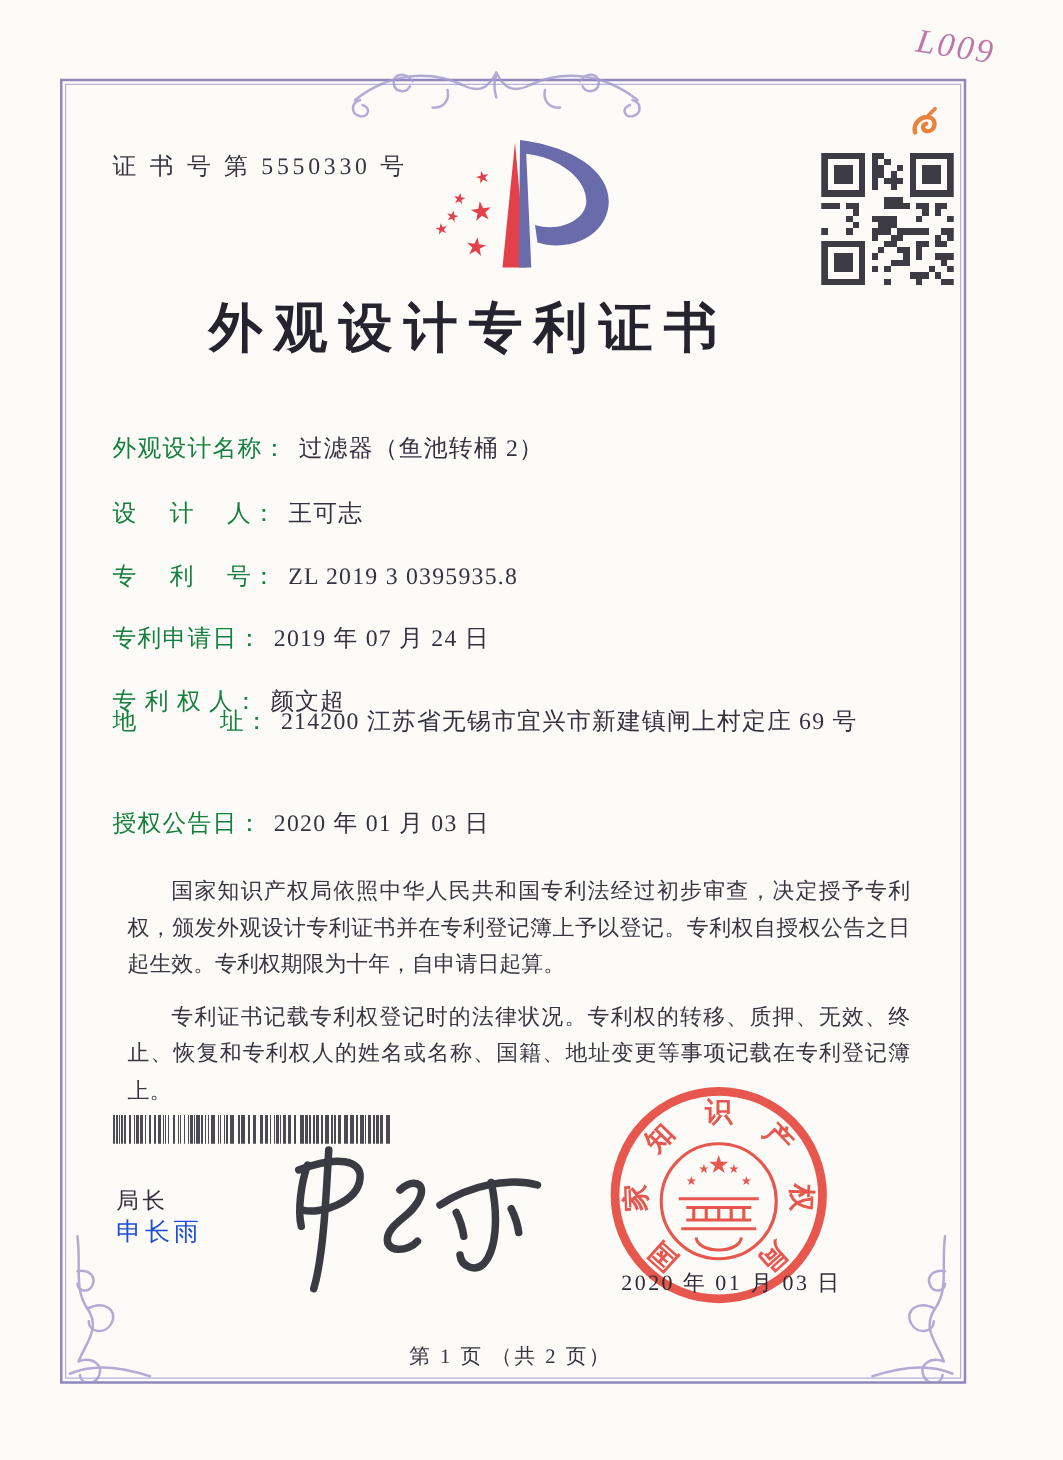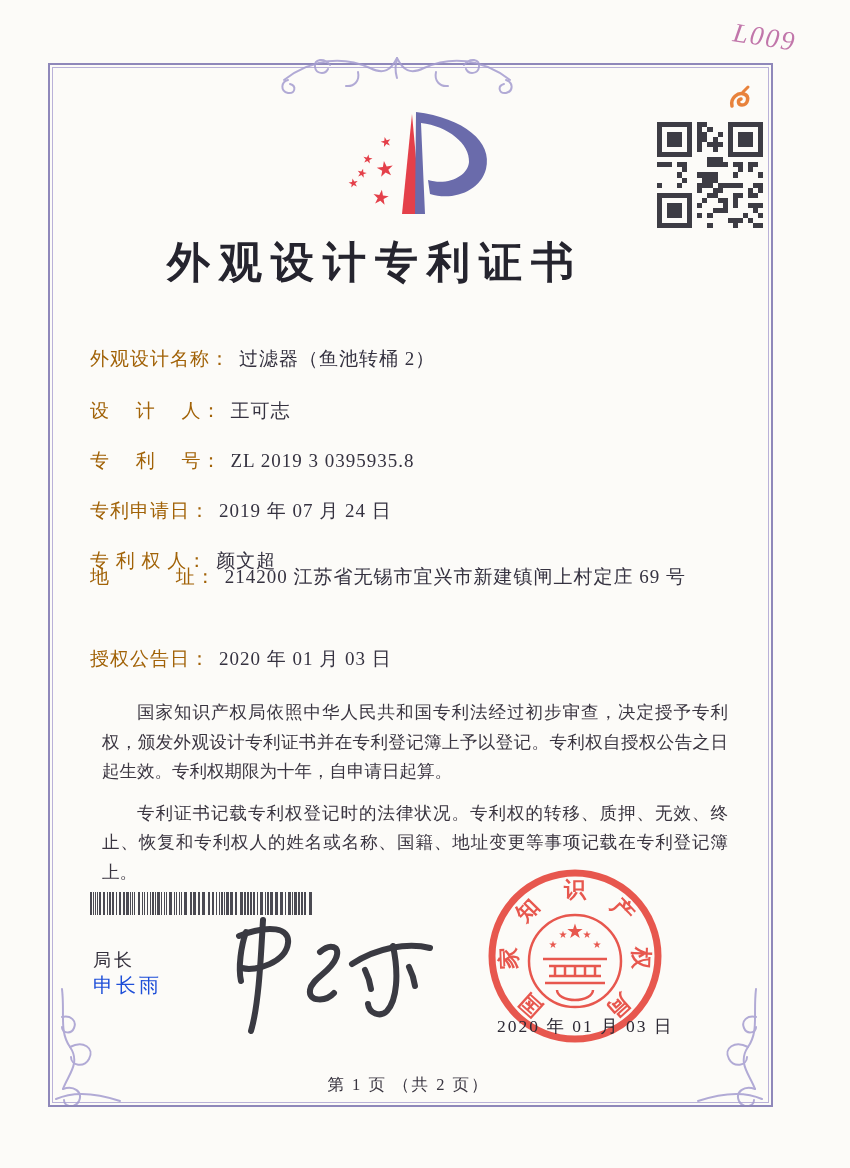--- a/index.html
+++ b/index.html
@@ -18,21 +18,21 @@
   .hand-note{position:absolute;left:733px;top:22px;font-size:27px;font-style:italic;
     color:var(--handwriting);transform:rotate(9deg);letter-spacing:2px;opacity:.85;}
   .logo{position:absolute;left:330px;top:106px;width:195px;height:135px;}
   .qr{position:absolute;left:657px;top:122px;width:106px;height:106px;}
   .pen-mark{position:absolute;left:728px;top:84px;width:24px;height:28px;}
   .title{position:absolute;left:0;top:234px;width:750px;text-align:center;
     font-size:43px;font-weight:700;letter-spacing:9px;color:var(--title-ink);}
   
   .row{position:absolute;left:90px;width:660px;font-size:19px;color:#3a3644;
     letter-spacing:1px;white-space:nowrap;}
-  .row .lbl{color:#a16207;}
+  .row .lbl{color:#15803d;}
   .row .val{margin-left:9px;color:#353240;margin-top:44px;}
   .pair2{position:absolute;left:317px;top:0;}
   
   .body-text{position:absolute;left:90px;top:686px;width:650px;font-size:17.5px;
     line-height:29.5px;text-align:justify;color:#3a3540;}
   .body-text p{margin:12px;text-indent:2em;}
   
   .barcode{position:absolute;left:90px;top:892px;width:225px;height:23px;}
   .director-title{position:absolute;left:93px;top:948px;font-size:18px;letter-spacing:3px;color:#332f3b;}
   .director-name{position:absolute;left:93px;top:972px;font-size:20px;letter-spacing:3px;color:#1d4ed8;}
@@ -68,20 +68,21 @@
       <path d="M52,17 c-6,-8 -16,-6 -15,2 c1,7 10,8 13,2"></path>
       <path d="M186,17 c6,-8 16,-6 15,2 c-1,7 -10,8 -13,2"></path>
       <path d="M80,24 c2,9 -4,15 -12,14"></path>
       <path d="M158,24 c-2,9 4,15 12,14"></path>
       <path d="M119,12 c-3,8 -1,14 0,18"></path>
     </g>
   </svg>
 
   <div class="hand-note">L009</div>
 
+  <div class="cert-no">证 书 号 第 5550330 号</div>
 
   <svg class="logo" viewBox="0 0 195 135">
     <g fill="var(--logo-red)" font-family="'DejaVu Sans',sans-serif" text-anchor="middle">
       <text x="57" y="40" font-size="13" transform="rotate(-14 57 40)">★</text>
       <text x="37" y="57" font-size="12" transform="rotate(10 37 57)">★</text>
       <text x="56" y="70" font-size="21" transform="rotate(-8 56 70)">★</text>
       <text x="31" y="71" font-size="12" transform="rotate(14 31 71)">★</text>
       <text x="24" y="81" font-size="12" transform="rotate(-10 24 81)">★</text>
       <text x="50" y="98" font-size="20" transform="rotate(8 50 98)">★</text>
     </g>

